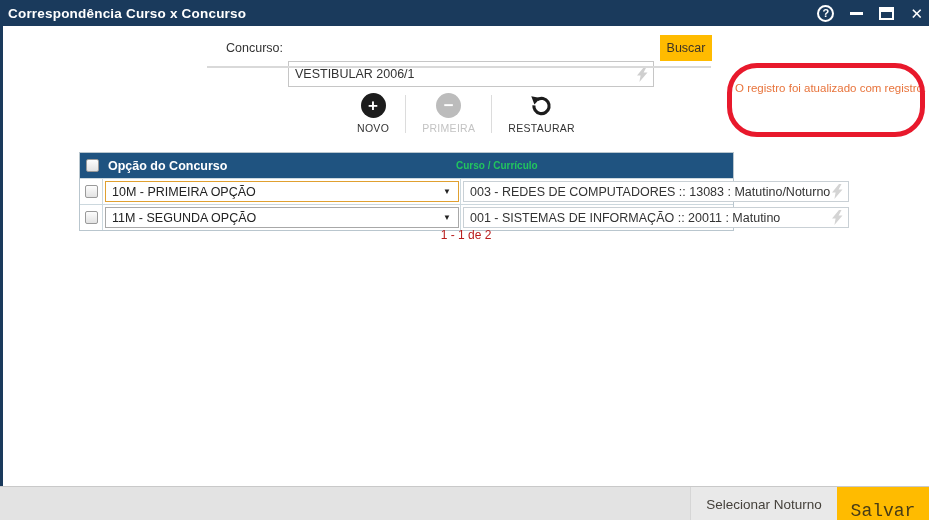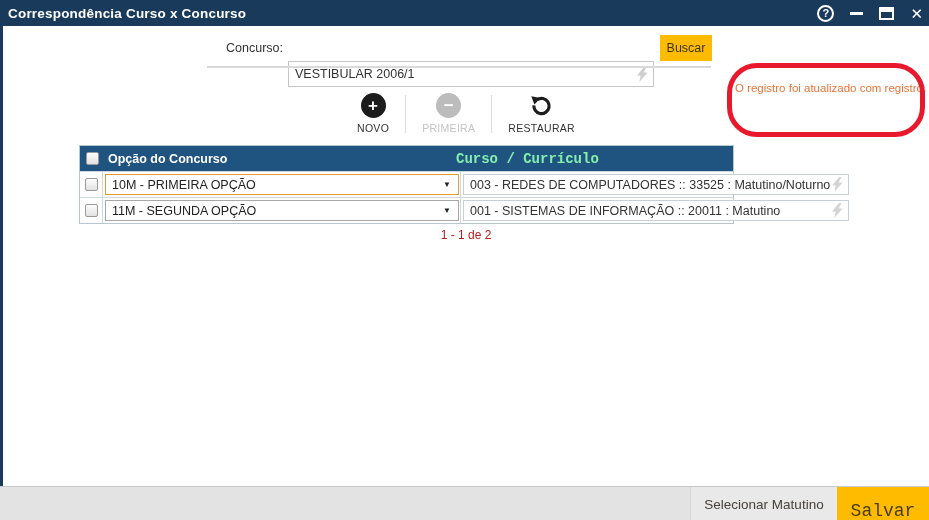--- a/index.html
+++ b/index.html
@@ -38,25 +38,25 @@
   .toolbar{position:absolute;left:79px;top:93px;width:774px;height:42px;display:flex;justify-content:center;align-items:stretch;}
   .tool-btn{display:flex;flex-direction:column;align-items:center;justify-content:flex-start;padding:0 16px;cursor:pointer;}
   .tool-btn .circle{width:25px;height:25px;border-radius:50%;display:flex;align-items:center;justify-content:center;color:#fff;font-size:17px;font-weight:bold;line-height:1;}
   .tool-btn .lbl{margin-top:4px;font-size:10.5px;color:#333;letter-spacing:.3px;}
   .tool-btn.disabled{cursor:default;}
   .tool-btn.disabled .lbl{color:#c3c3c3;}
   .circle-dark{background:#1c1c1c;}
   .circle-gray{background:#bcbcbc;}
   .tool-sep{width:1px;background:#dcdcdc;margin:2px 0;}
   
-  .table{position:absolute;left:79px;top:145px;width:655px;border:1px solid #b9c6ce;}
+  .table{position:absolute;left:79px;top:152px;width:655px;border:1px solid #b9c6ce;}
   .thead{height:25px;background:var(--table-header);display:flex;align-items:center;}
   .thead .hcheck{margin-left:6px;}
   .th1{flex:0 0 auto;width:352px;color:#fff;font-size:12.5px;font-weight:bold;padding-left:9px;}
-  .th2{flex:1;color:#86efac;font-size:14px;font-weight:bold;padding-left:5px;font-family:Liberation Mono, monospace;}
+  .th2{flex:1;color:#22c55e;font-size:10px;font-weight:bold;padding-left:5px;}
   .trow{height:26px;display:flex;border-top:1px solid #ccd8de;background:#fff;}
   .cell-check{flex:0 0 23px;height:100%;display:flex;align-items:center;justify-content:center;border-right:1px solid #ccd8de;}
   .cell-opcao{flex:0 0 358px;height:100%;display:flex;align-items:center;padding-left:2px;border-right:1px solid #ccd8de;}
   .cell-curso{flex:1;height:100%;display:flex;align-items:center;padding-left:2px;}
   .checkbox{width:13px;height:13px;border:1px solid #9a9a9a;border-radius:2px;background:linear-gradient(#fdfdfd,#e2e2e2);cursor:pointer;}
   .select{width:354px;height:21px;border:1px solid #a8a8a8;background:#fff;display:flex;align-items:center;cursor:pointer;}
   .select.focused{border:1px solid #e0a030;}
   .select .val{flex:1;font-size:12.5px;color:#222;padding-left:6px;white-space:nowrap;overflow:hidden;}
   .select .arrow{flex:0 0 auto;font-size:8px;color:#222;margin-right:7px;}
   .cinput{width:386px;height:21px;border:1px solid #c9d0d5;background:#fff;display:flex;align-items:center;}
@@ -134,21 +134,21 @@
         <span class="checkbox"></span>
       </div>
       <div class="cell-opcao">
         <div class="select focused">
           <div class="val">10M - PRIMEIRA OPÇÃO</div>
           <div class="arrow">▼</div>
         </div>
       </div>
       <div class="cell-curso">
         <div class="cinput">
-          <div class="val">003 - REDES DE COMPUTADORES :: 33525 : Matutino/Noturno</div>
+          <div class="val">003 - REDES DE COMPUTADORES :: 13083 : Matutino/Noturno</div>
           <span class="bolt">
             <svg width="11" height="15" viewBox="0 0 11 15">
                 <path d="M7 0 L0 8.5 H3.6 L2.4 15 L10.5 5.6 H6.6 L9.5 0 Z" fill="#d4d4d4"></path>
               </svg>
           </span>
         </div>
       </div>
     </div>
 
     <div class="trow">
@@ -170,17 +170,17 @@
               </svg>
           </span>
         </div>
       </div>
     </div>
   </div>
 
   <div class="pagination">1 - 1 de 2</div>
 
   <div class="footer">
-    <button class="btn-selecionar">Selecionar Matutino</button>
+    <button class="btn-selecionar">Selecionar Noturno</button>
     <button class="btn-salvar">Salvar</button>
   </div>
 
 </div>
 
 </body></html>

